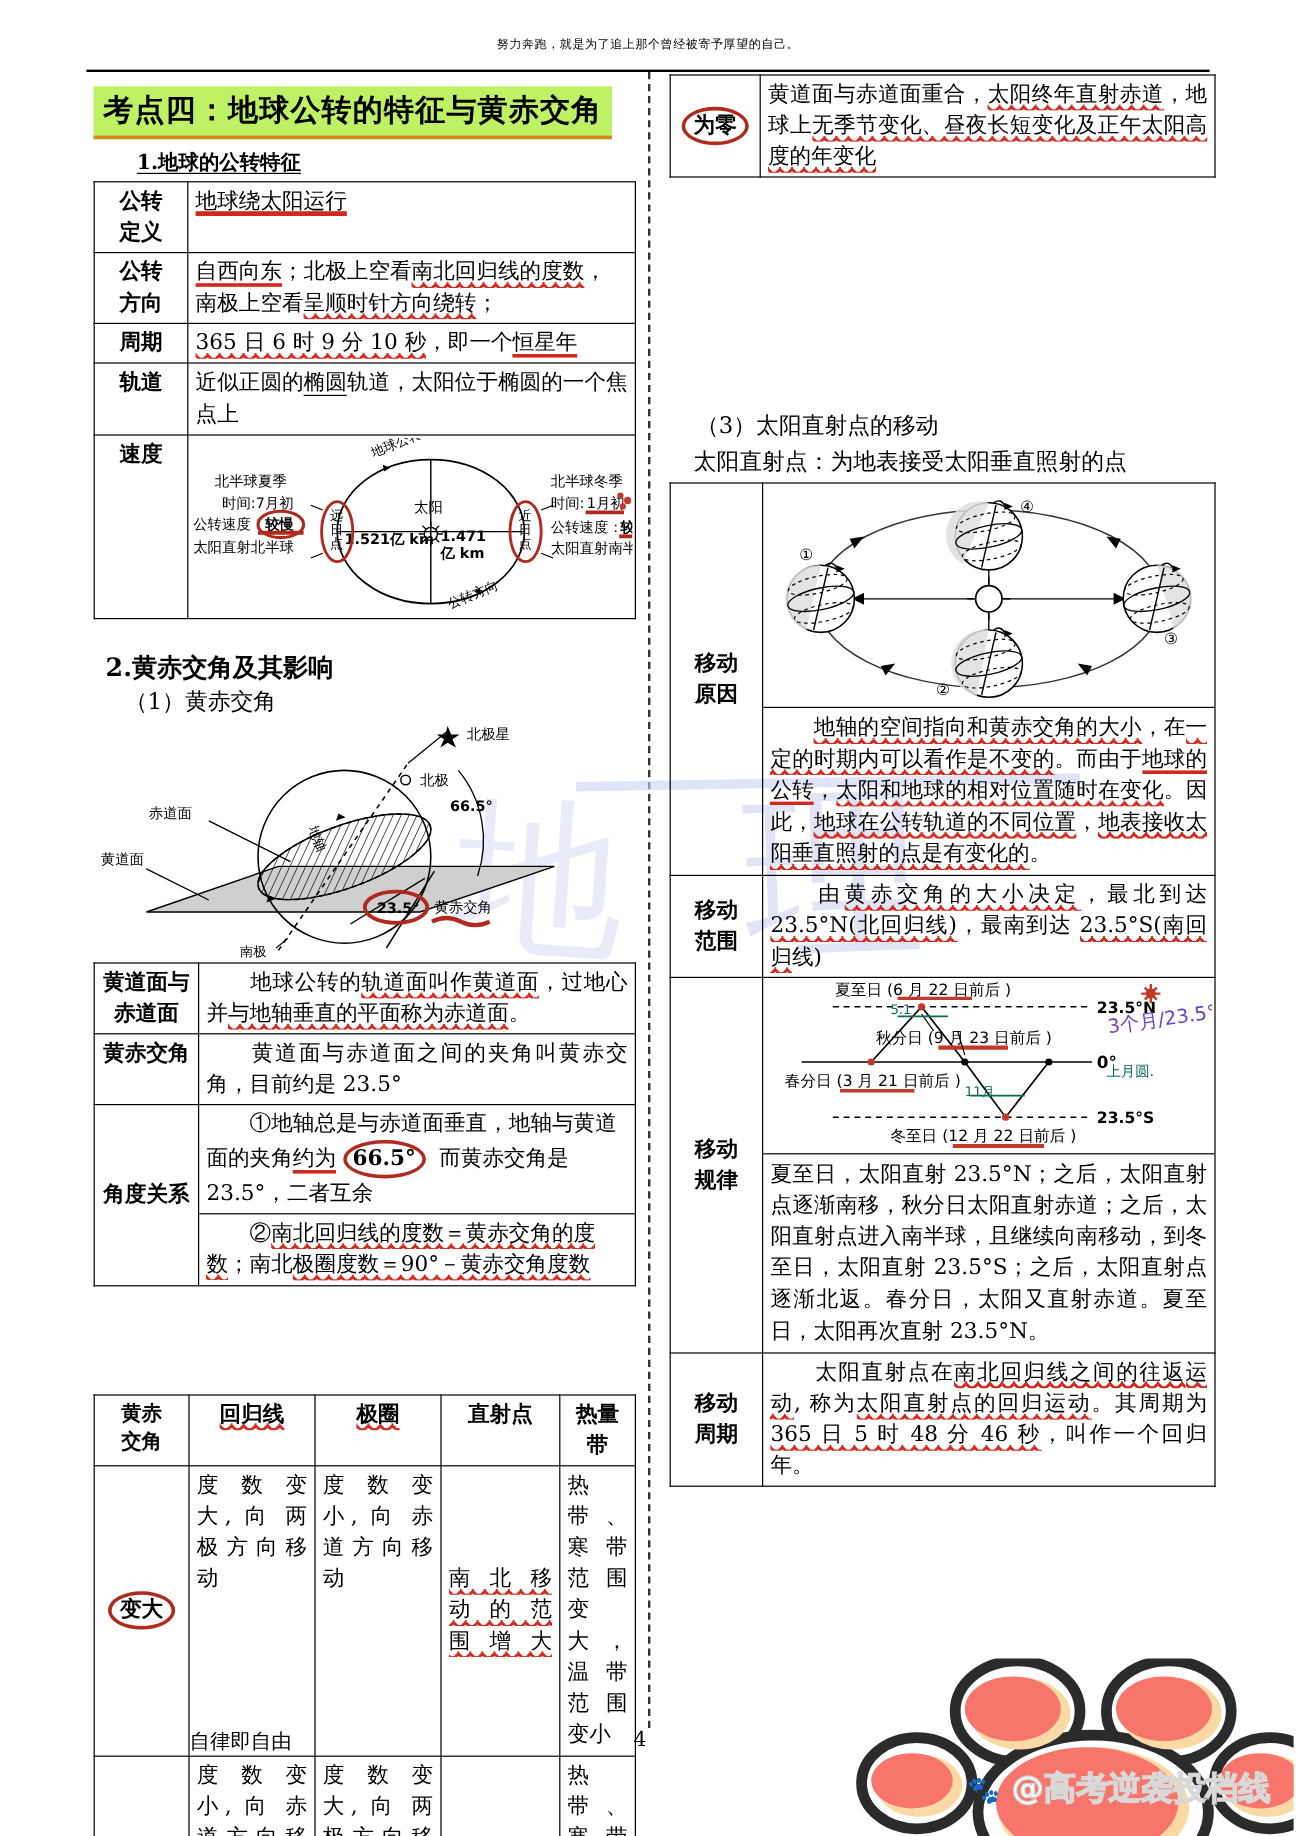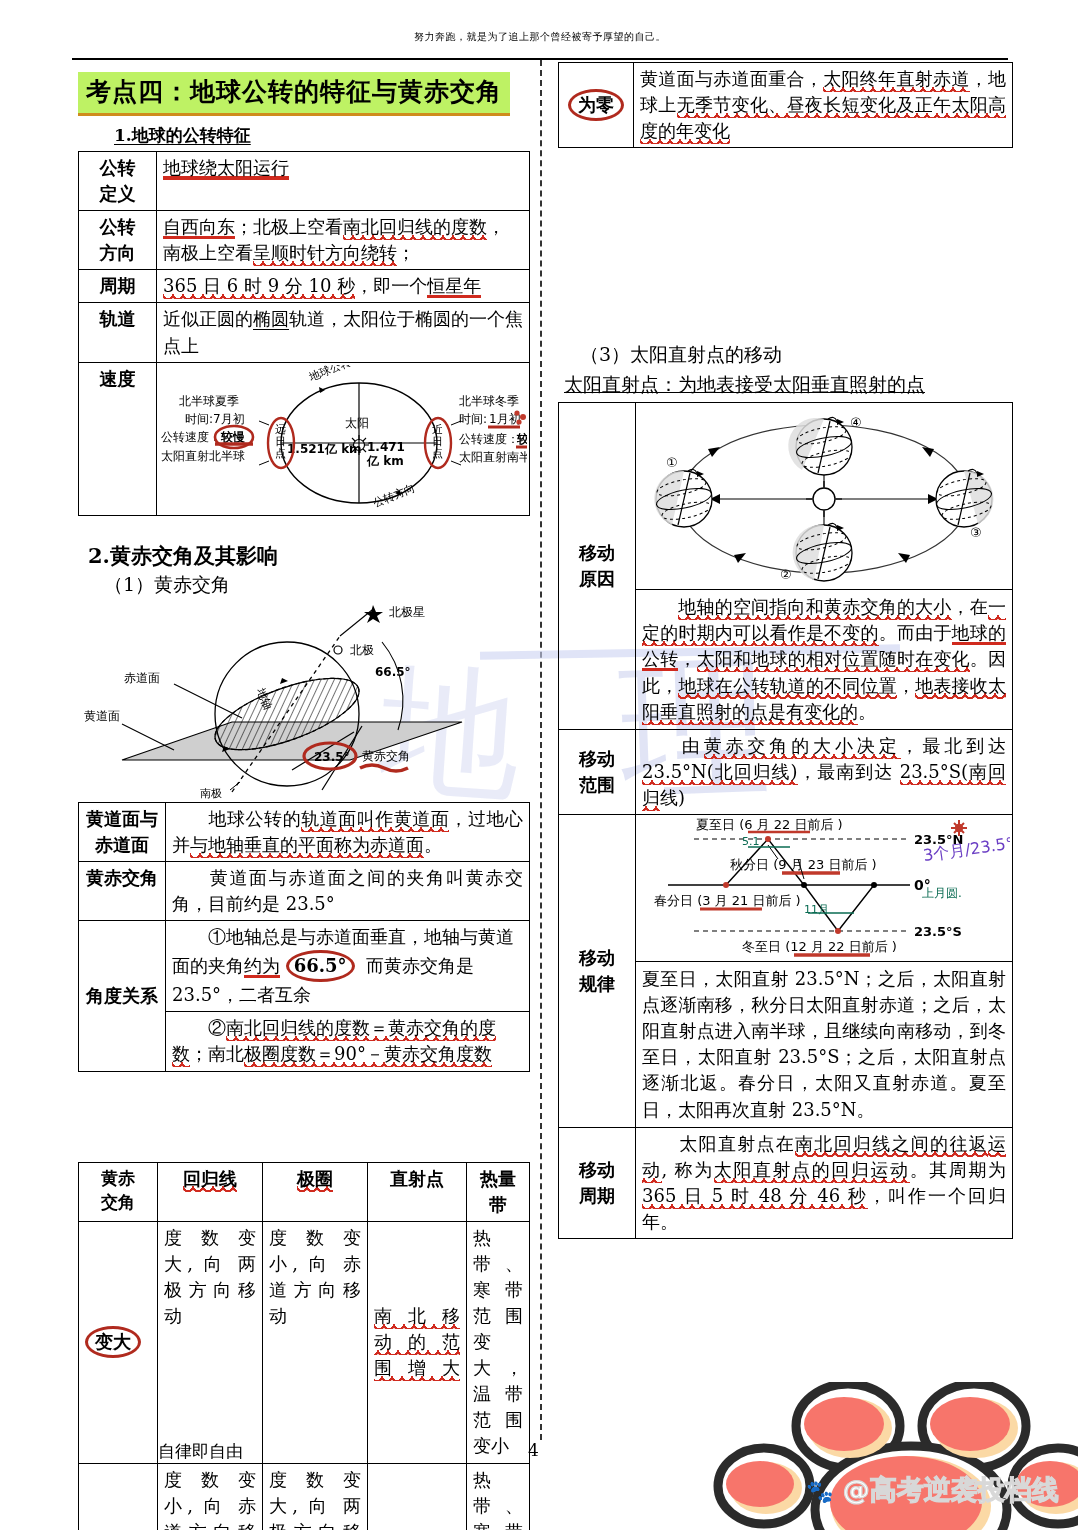--- a/index.html
+++ b/index.html
@@ -323,21 +323,21 @@
     <table class="t" style="margin-top:2px;">
       <tbody>
           <tr>
         <td class="lab" style="font-size:17px;">黄赤<br>交角</td>
         <td style="text-align:center;font-weight:bold;width:92px;"><span class="u-red-w">回归线</span></td>
         <td style="text-align:center;font-weight:bold;width:92px;margin-top:40px;"><span class="u-red-w">极圈</span></td>
         <td style="text-align:center;font-weight:bold;width:86px;">直射点</td>
         <td style="text-align:center;font-weight:bold;">热量带</td>
       </tr>
       <tr>
-        <td style="text-align:left;vertical-align:middle;">
+        <td style="text-align:center;vertical-align:middle;">
           <span class="circ-red">变大</span>
         </td>
         <td style="text-align:justify;text-align-last:justify;">度 数 变 大, 向 两 极 方 向 移动</td>
         <td style="text-align:justify;text-align-last:justify;">度 数 变 小, 向 赤 道 方 向 移动</td>
         <td style="text-align:justify;text-align-last:justify;vertical-align:middle;"><span class="u-red-w">南 北 移 动 的 范 围增大</span></td>
         <td style="text-align:justify;">热带、寒带范围变大，温带范围变小</td>
       </tr>
       <tr>
         <td style="text-align:center;vertical-align:middle;">
           
@@ -362,21 +362,21 @@
         </td>
         <td class="body">
           黄道面与赤道面重合，<span class="u-red-w">太阳终年直射赤道</span>，地球上<span class="u-red-w">无季节变化、昼夜长短变化及正午太阳高</span><span class="u-red-w">度的年变化</span>
         </td>
       </tr>
     </tbody>
       </table>
 
     <div style="height:192px"></div>
     <div class="plain-line" style="margin-left:22px;">（3）太阳直射点的移动</div>
-    <div class="plain-line" style="margin-left:6px;text-decoration:underline;">太阳直射点：为地表接受太阳垂直照射的点</div>
+    <div class="plain-line" style="margin-left:20px;">太阳直射点：为地表接受太阳垂直照射的点</div>
 
     <table class="t" style="margin-top:2px;">
 
       <tbody>
           <tr>
         <td class="lab2" style="vertical-align:middle;">移动<br>原因</td>
         <td style="padding:0;border:1.6px solid #000;">
 
           <div style="border-bottom:1.6px solid #000;padding:4px 2px;">
           <svg width="372" height="178" viewBox="0 0 372 178">

